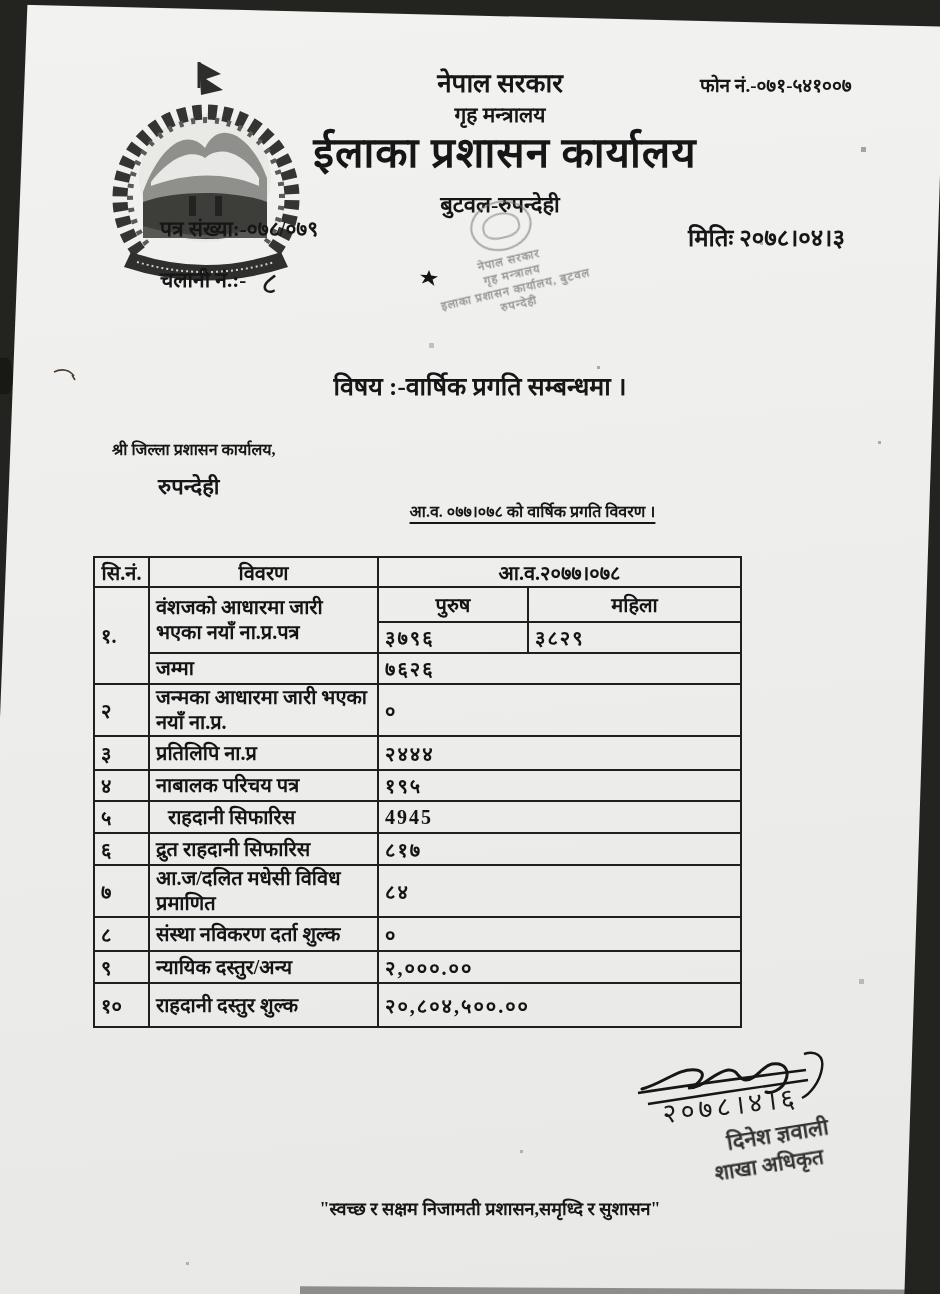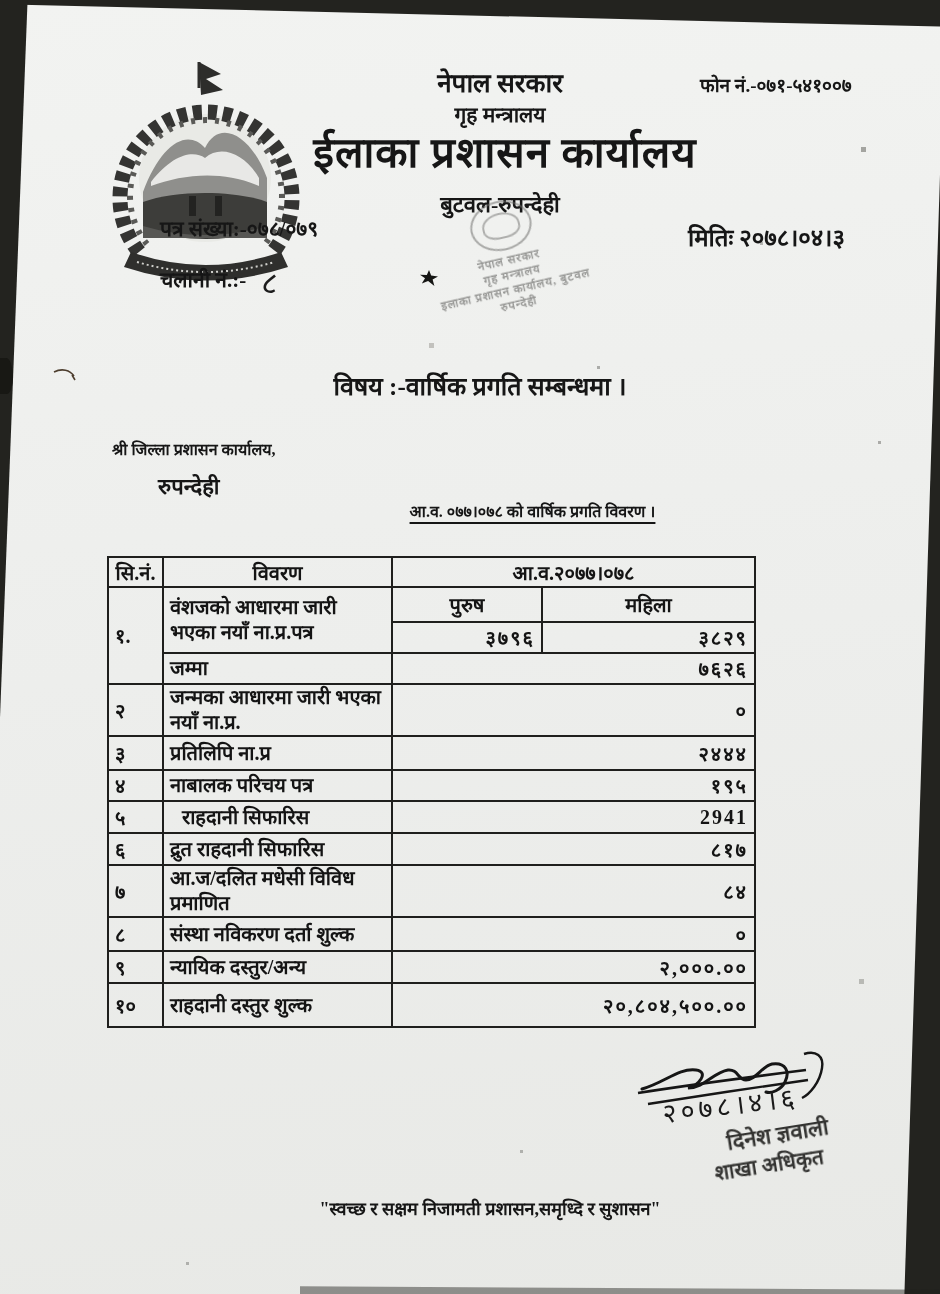--- a/index.html
+++ b/index.html
@@ -46,29 +46,29 @@
   .stamp{position:absolute;left:398px;top:200px;width:220px;
     transform:rotate(-13deg);opacity:.55;filter:blur(.35px);
     text-align:center;color:#50504e;}
   .stamp-emblem{width:58px;height:46px;border:2px solid #6e6e6c;border-radius:50%;
     margin:0 auto 3px;position:relative;}
   .stamp-emblem::after{content:"";position:absolute;left:10px;top:10px;width:34px;height:22px;
     border:2px solid #7a7a78;border-radius:50% 50% 40% 40%;}
   .stamp p{margin:0;font-size:11.5px;line-height:1.3;letter-spacing:1px;font-weight:700;}
 
   
-  table.prog{position:absolute;left:107px;top:556px;width:647px;
+  table.prog{position:absolute;left:93px;top:556px;width:647px;
     border-collapse:collapse;table-layout:fixed;}
   table.prog td{border:2px solid #1f1f1d;color:#141414;
     font-size:20px;font-weight:700;padding:0 6px;vertical-align:middle;overflow:hidden;}
   td.sn{text-align:left;padding-left:12px;}
   td.topv{vertical-align:top;padding-top:4px;}
   td.c{text-align:center;}
   td.detail{white-space:normal;line-height:1.25;}
-  td.hand{font-weight:500;font-size:25px;text-align:right;vertical-align:bottom;
+  td.hand{font-weight:500;font-size:25px;text-align:left;vertical-align:bottom;
     padding-bottom:1px;letter-spacing:2px;color:#1b1b1b;}
   tr.h30{height:30px;} tr.h35{height:35px;} tr.h31{height:31px;} tr.h32{height:32px;}
   tr.h34{height:34px;} tr.h43{height:43px;} tr.h44{height:44px;} tr.h51{height:51px;}
 
   
   .sig-svg{position:absolute;left:636px;top:1044px;}
   .sig-date{left:662px;top:1086px;font-size:27px;font-weight:500;letter-spacing:4px;
     transform:rotate(-7deg);color:#1a1a1a;}
   .sig-name{left:726px;top:1118px;font-size:22px;transform:rotate(-9deg);
     color:#333331;filter:blur(.25px);}
@@ -187,21 +187,21 @@
         <td class="hand" colspan="2">२४४४</td>
       </tr>
       <tr class="h31">
         <td class="sn">४</td>
         <td class="detail">नाबालक परिचय पत्र</td>
         <td class="hand" colspan="2">१९५</td>
       </tr>
       <tr class="h32">
         <td class="sn">५</td>
         <td class="detail" style="padding-left:18px;">राहदानी सिफारिस</td>
-        <td class="hand" colspan="2">2941</td>
+        <td class="hand" colspan="2">4945</td>
       </tr>
       <tr class="h32">
         <td class="sn">६</td>
         <td class="detail">द्रुत राहदानी सिफारिस</td>
         <td class="hand" colspan="2">८१७</td>
       </tr>
       <tr class="h51">
         <td class="sn topv">७</td>
         <td class="detail">आ.ज/दलित मधेसी विविध प्रमाणित</td>
         <td class="hand" colspan="2">८४</td>

